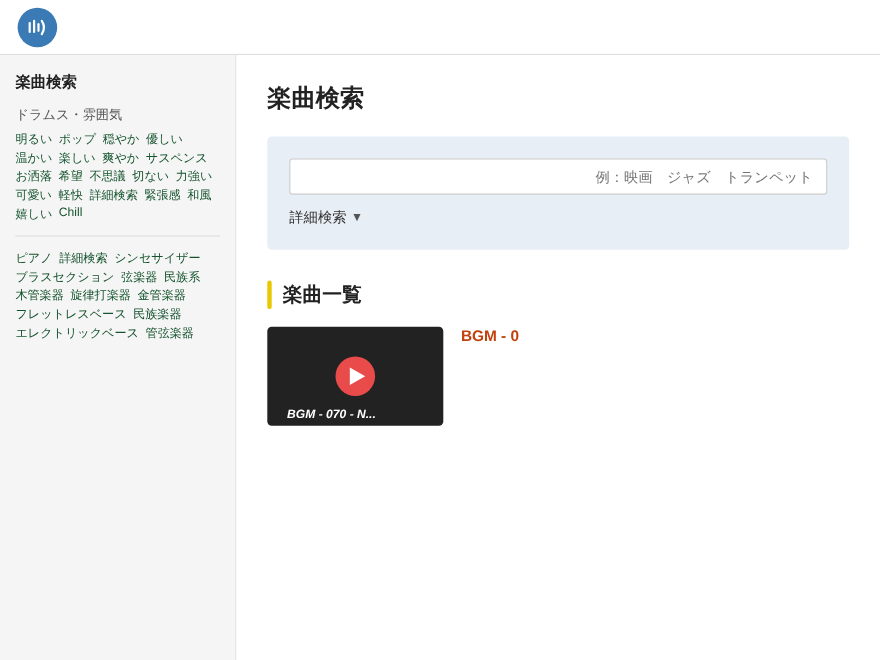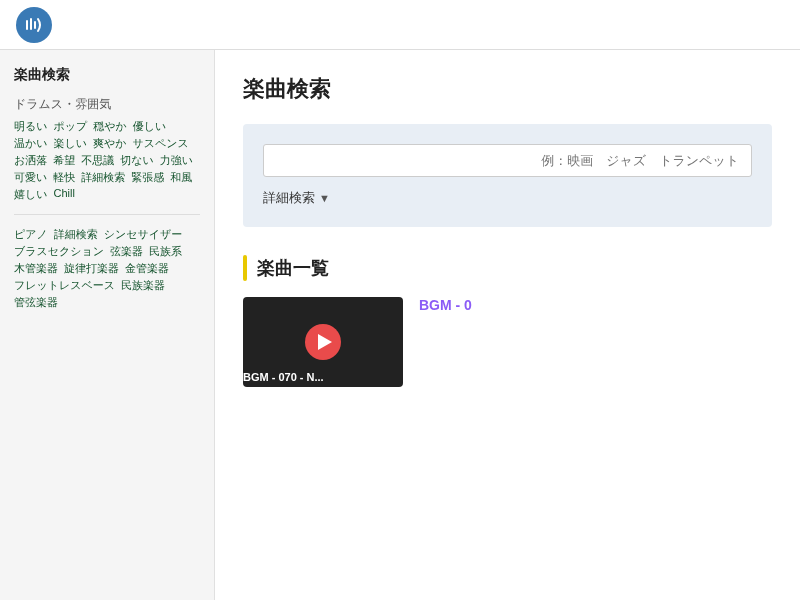--- a/index.html
+++ b/index.html
@@ -170,32 +170,33 @@
     .music-thumbnail .play-btn::after {
       content: '';
       border-left: 14px solid #fff;
       border-top: 8px solid transparent;
       border-bottom: 8px solid transparent;
       margin-left: 3px;
     }
     .music-thumbnail .thumb-title {
       position: absolute;
       bottom: 4px;
-      left: 0;
+      left: 18px;
       color: #fff;
       font-size: 11px;
       font-weight: bold;
+      font-style: italic;
     }
     .music-info {
       flex: 1;
     }
     .music-info .music-title {
       font-size: 14px;
       font-weight: bold;
-      color: #8b5cf6;
+      color: #c2410c;
       margin-bottom: 4px;
     }
   </style>
 </head>
 <body>
 
 <div id="header">
   <div class="logo-icon">
     <svg viewBox="0 0 22 22" fill="none" xmlns="http://www.w3.org/2000/svg">
       <rect x="3" y="6" width="2" height="10" fill="#fff" rx="1"></rect>
@@ -244,20 +245,21 @@
       <a class="tag-link">詳細検索</a>
       <a class="tag-link">シンセサイザー</a>
       <a class="tag-link">ブラスセクション</a>
       <a class="tag-link">弦楽器</a>
       <a class="tag-link">民族系</a>
       <a class="tag-link">木管楽器</a>
       <a class="tag-link">旋律打楽器</a>
       <a class="tag-link">金管楽器</a>
       <a class="tag-link">フレットレスベース</a>
       <a class="tag-link">民族楽器</a>
+      <a class="tag-link">エレクトリックベース</a>
       <a class="tag-link">管弦楽器</a>
     </div>
   </div>
 
   <div id="main">
     <h1 class="page-title">楽曲検索</h1>
 
     <div class="search-box-area">
       <div class="search-input-wrap">
         <input type="text" placeholder="例：映画　ジャズ　トランペット" style="">

